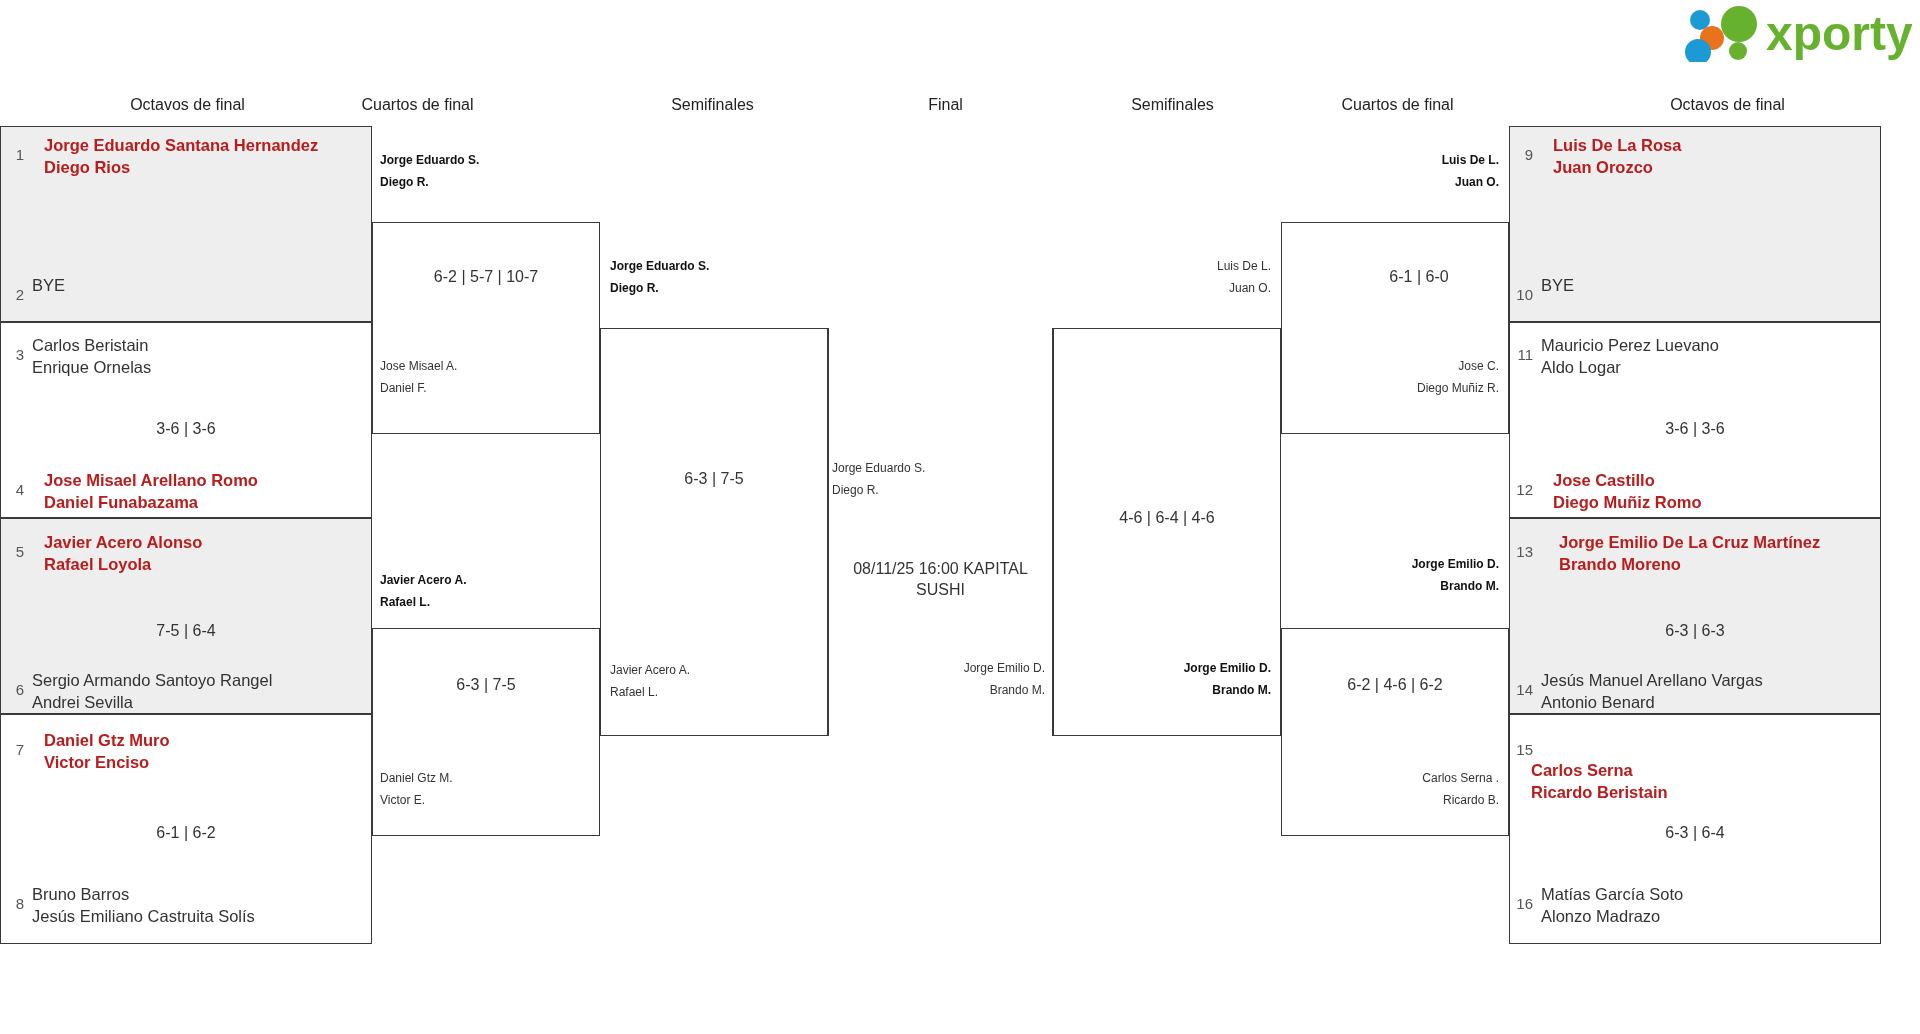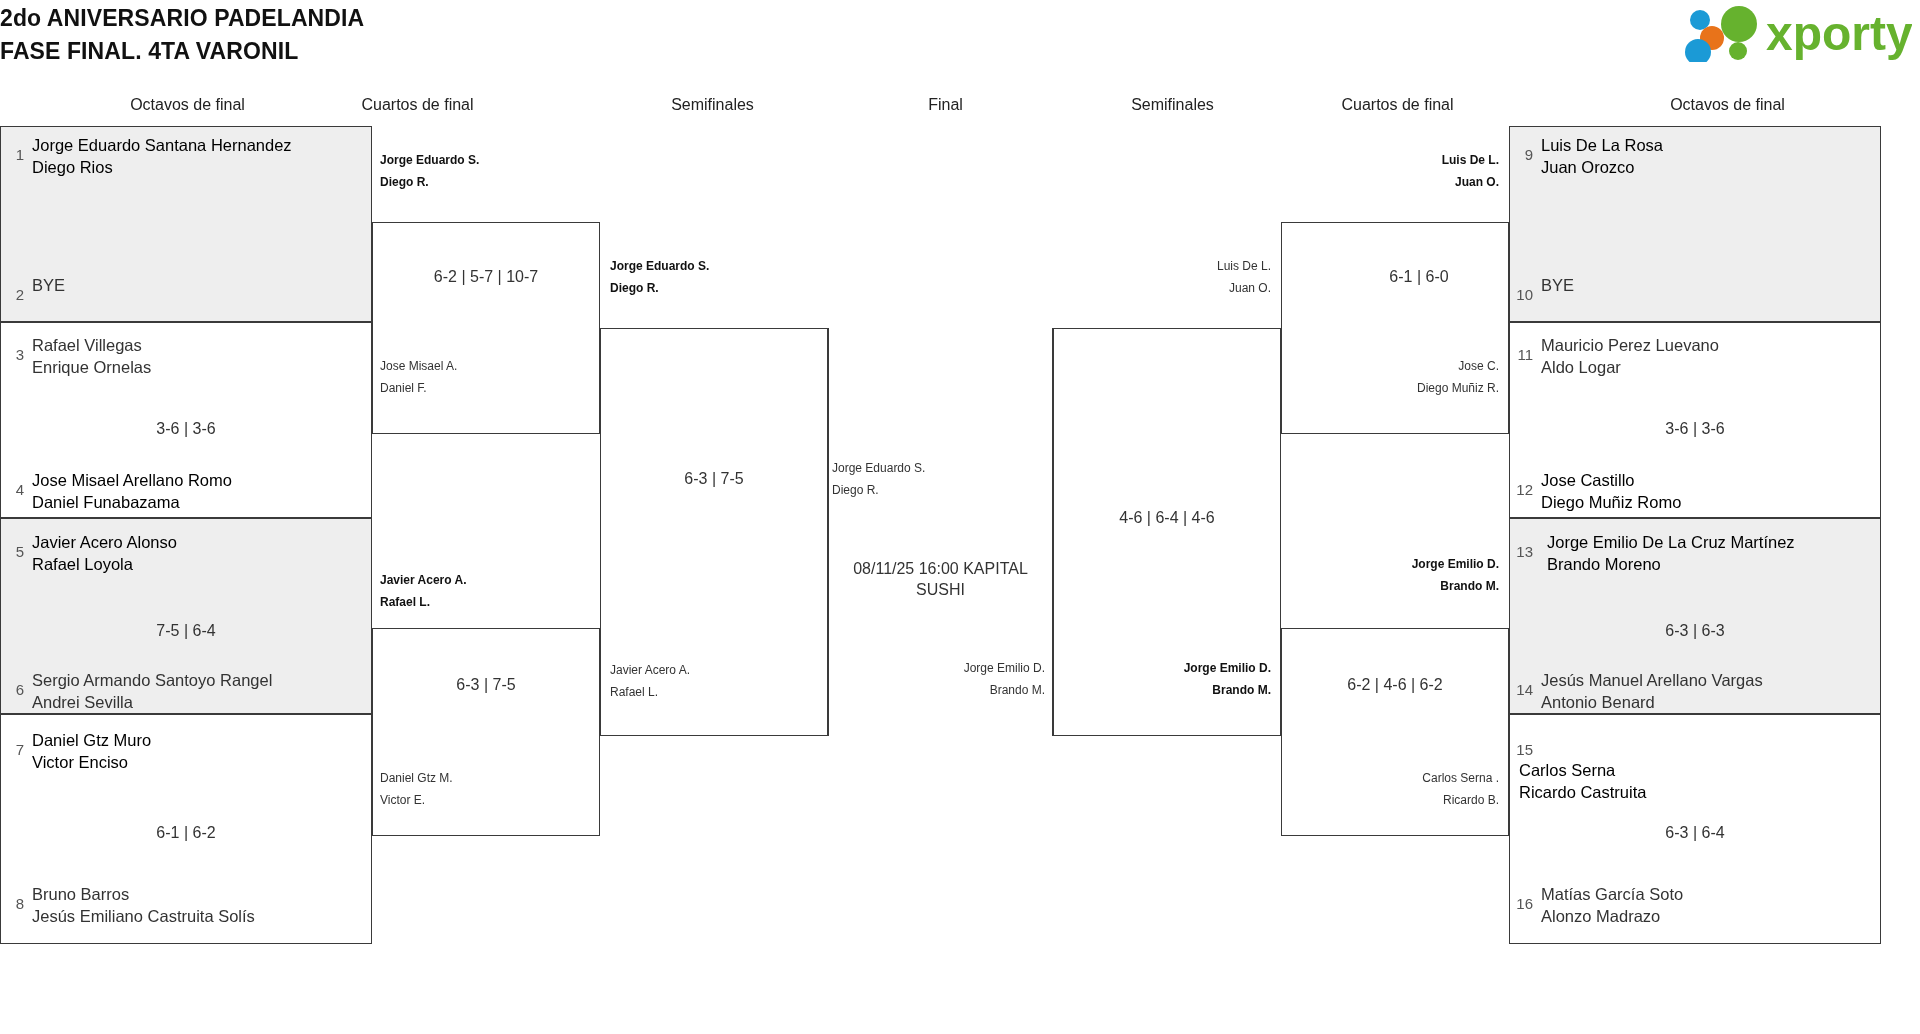--- a/index.html
+++ b/index.html
@@ -28,40 +28,36 @@
 
   
   .box { position: absolute; border: 1px solid #3a3a3a; background: #ffffff; }
   .box.shaded { background: #eeeeee; }
   .box.noborder { border: none; background: transparent; }
 
   
   .team { position: absolute; display: flex; align-items: flex-start; }
   .seed { font-size: 15px; color: #555555; width: 22px; text-align: right; flex: 0 0 22px; line-height: 21px; padding-top: 9px; }
   .names { font-size: 16.5px; line-height: 21.5px; color: #333333; padding-left: 8px; white-space: nowrap; }
-  .names.win { color: #000000; font-weight: 400; }
+  .names.win { color: #b91c1c; font-weight: 700; margin-left: 12px; }
 
   
   .pair { position: absolute; font-size: 12px; line-height: 21.5px; color: #333333; white-space: nowrap; }
   .pair.win { color: #111111; font-weight: 700; }
   .pair.ra { text-align: right; }
 
   
   .score { position: absolute; font-size: 16px; color: #333333; white-space: nowrap; text-align: center; }
   .meta { position: absolute; font-size: 16px; line-height: 21px; color: #333333; text-align: center; }
 </style>
 </head>
 <body>
 
 <div id="root">
 
-  <div class="title-block">
-    <div class="title-line">2do ANIVERSARIO PADELANDIA</div>
-    <div class="title-line">FASE FINAL. 4TA VARONIL</div>
-  </div>
 
   <div class="logo">
     <svg width="230" height="58" viewBox="0 0 230 58" aria-hidden="true">
       <circle cx="18" cy="16" r="10" fill="#1b9ad6"></circle>
       <circle cx="30" cy="34" r="12" fill="#e8731a"></circle>
       <circle cx="16" cy="48" r="13" fill="#1b9ad6"></circle>
       <circle cx="57" cy="20" r="18" fill="#66b22e"></circle>
       <circle cx="56" cy="47" r="9" fill="#66b22e"></circle>
       <text x="84" y="46" font-family="Liberation Sans, sans-serif" font-size="48" font-weight="700" fill="#66b22e">xporty</text>
     </svg>
@@ -87,21 +83,21 @@
     <div class="seed">2</div>
     <div class="names">
       <div>BYE</div>
     </div>
   </div>
 
   <div class="box" style="left:0px;top:322px;width:372px;height:196px;"></div>
   <div class="team" style="left:2px;top:335px;width:368px;">
     <div class="seed">3</div>
     <div class="names">
-      <div>Rafael Villegas</div>
+      <div>Carlos Beristain</div>
       <div>Enrique Ornelas</div>
     </div>
   </div>
   <div class="score" style="left:0px;top:420px;width:372px;">3-6 | 3-6</div>
   <div class="team" style="left:2px;top:470px;width:368px;">
     <div class="seed">4</div>
     <div class="names win">
       <div>Jose Misael Arellano Romo</div>
       <div>Daniel Funabazama</div>
     </div>
@@ -268,21 +264,21 @@
       <div>Jesús Manuel Arellano Vargas</div>
       <div>Antonio Benard</div>
     </div>
   </div>
 
   <div class="box" style="left:1509px;top:714px;width:372px;height:230px;"></div>
   <div class="team" style="left:1511px;top:730px;width:368px;flex-direction:column;">
     <div class="seed">15</div>
     <div class="names win">
       <div>Carlos Serna</div>
-      <div>Ricardo Castruita</div>
+      <div>Ricardo Beristain</div>
     </div>
   </div>
   <div class="score" style="left:1509px;top:824px;width:372px;">6-3 | 6-4</div>
   <div class="team" style="left:1511px;top:884px;width:368px;">
     <div class="seed">16</div>
     <div class="names">
       <div>Matías García Soto</div>
       <div>Alonzo Madrazo</div>
     </div>
   </div>

